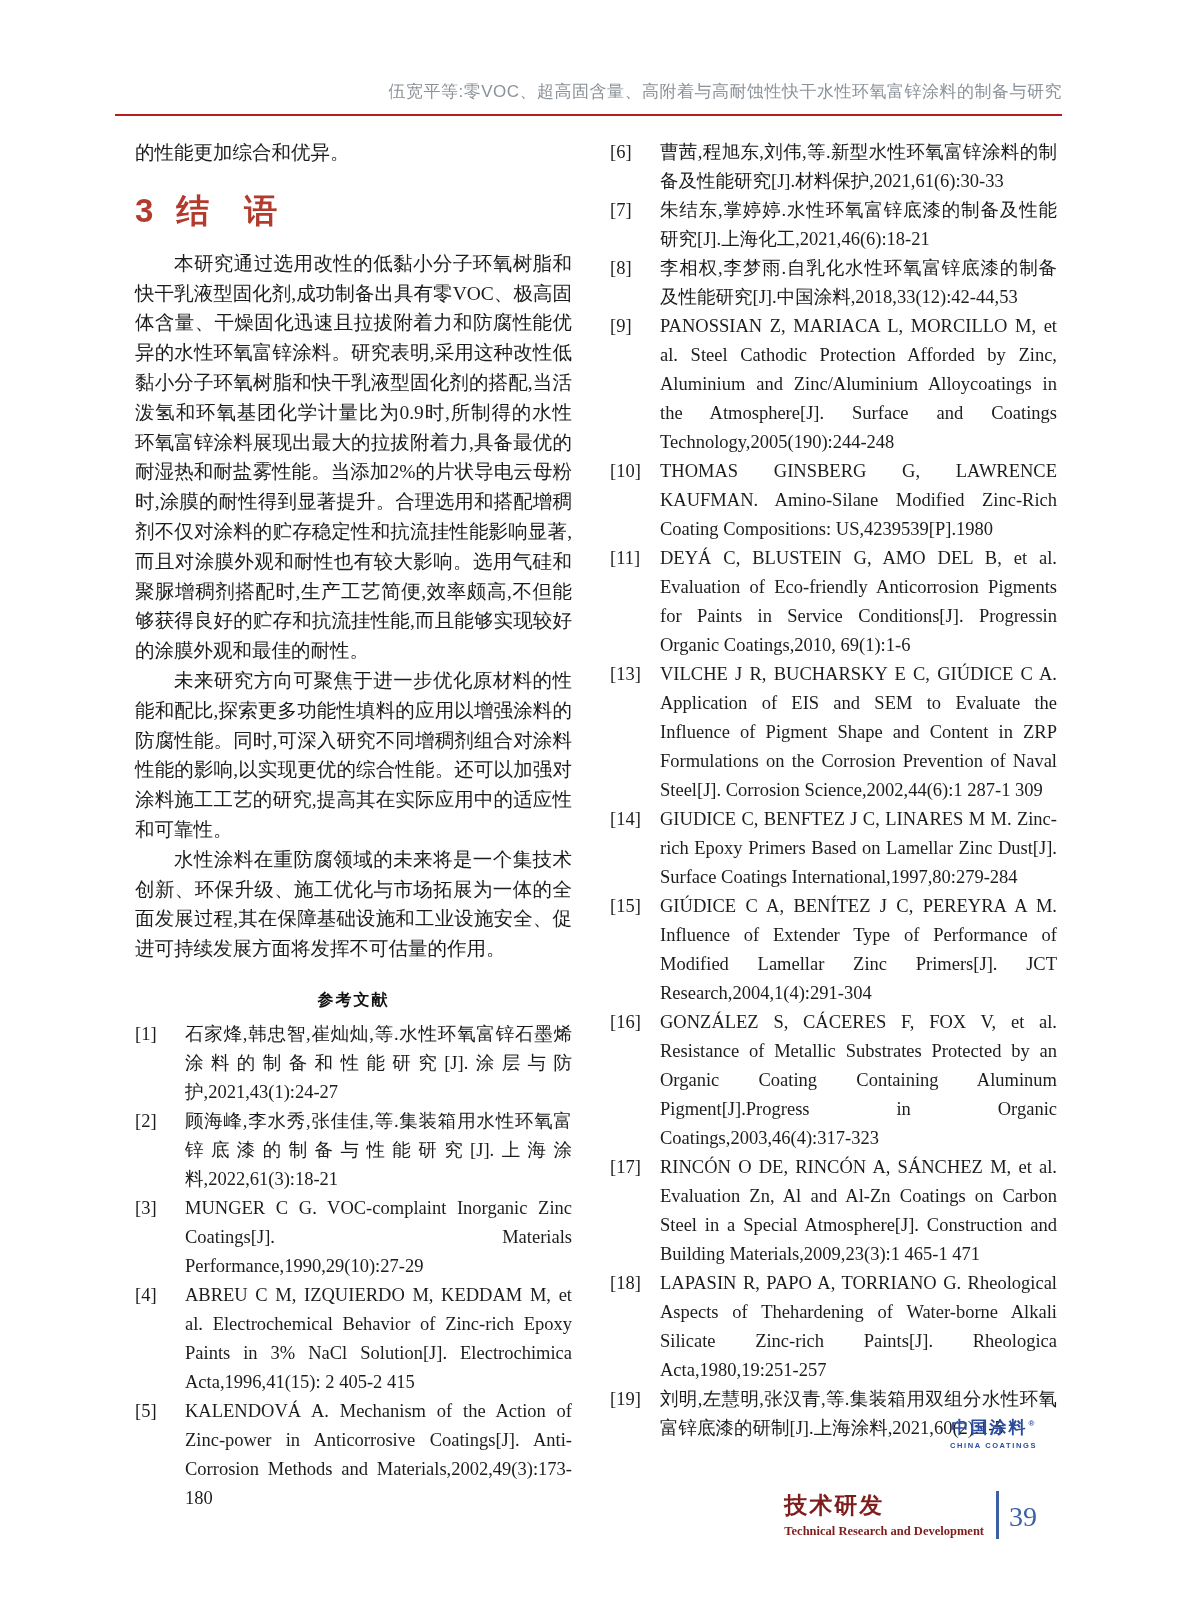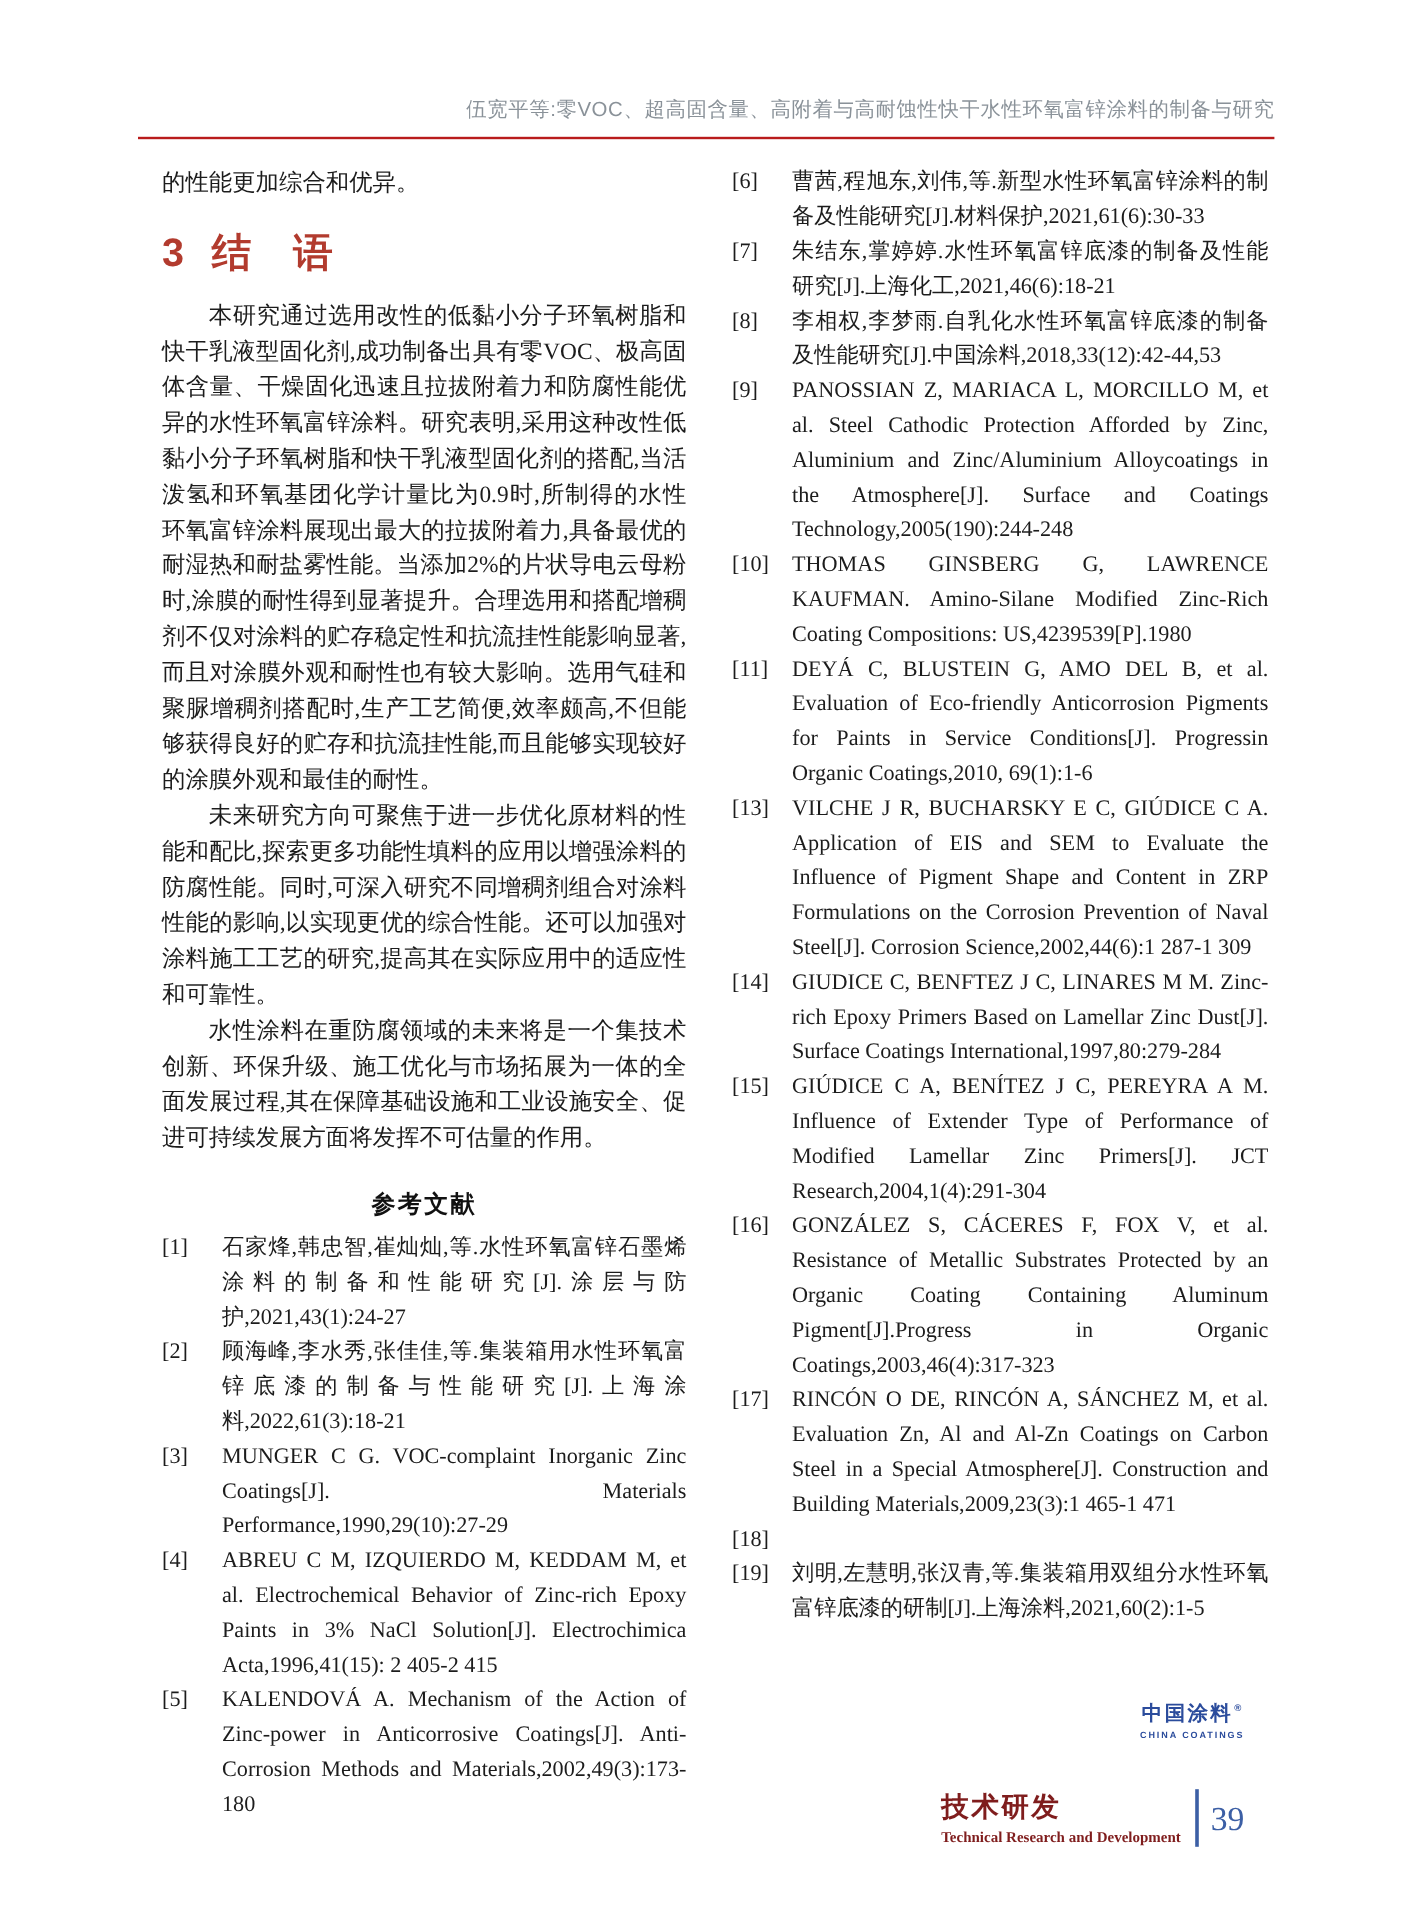--- a/index.html
+++ b/index.html
@@ -41,21 +41,21 @@
     font-family:"Liberation Sans","DejaVu Sans",sans-serif;
     font-weight:bold;
     font-size:33px;
     margin:21px 0 15px 0;
     letter-spacing:1px;
   }
   .section-heading .sec-num { margin-right:22px; }
 
   .refs-title {
     font-family:"Liberation Sans","DejaVu Sans",sans-serif;
-    font-weight:bold; font-size:20px;
+    font-weight:bold; font-size:16px;
     text-align:center;
     margin:26px 0 9px 0;
     letter-spacing:2px;
     color:#111;
   }
 
   .ref-item {
     display:flex;
     font-size:18.5px; line-height:29px;
     text-align:justify;
@@ -182,20 +182,21 @@
       <div class="ref-item">
         <span class="ref-num">[16]</span>
         <span class="ref-text">GONZÁLEZ S, CÁCERES F, FOX V, et al. Resistance of Metallic Substrates Protected by an Organic Coating Containing Aluminum Pigment[J].Progress in Organic Coatings,2003,46(4):317-323</span>
       </div>
       <div class="ref-item">
         <span class="ref-num">[17]</span>
         <span class="ref-text">RINCÓN O DE, RINCÓN A, SÁNCHEZ M, et al. Evaluation Zn, Al and Al-Zn Coatings on Carbon Steel in a Special Atmosphere[J]. Construction and Building Materials,2009,23(3):1 465-1 471</span>
       </div>
       <div class="ref-item">
         <span class="ref-num">[18]</span>
+        <span class="ref-text">LAPASIN R, PAPO A, TORRIANO G. Rheological Aspects of Thehardening of Water-borne Alkali Silicate Zinc-rich Paints[J]. Rheologica Acta,1980,19:251-257</span>
       </div>
       <div class="ref-item">
         <span class="ref-num">[19]</span>
         <span class="ref-text">刘明,左慧明,张汉青,等.集装箱用双组分水性环氧富锌底漆的研制[J].上海涂料,2021,60(2):1-5</span>
       </div>
     </div>
   </div>
 
   <div class="logo">
     <div class="logo-cn"><span>中国涂料</span><span class="logo-mark">®</span></div>

